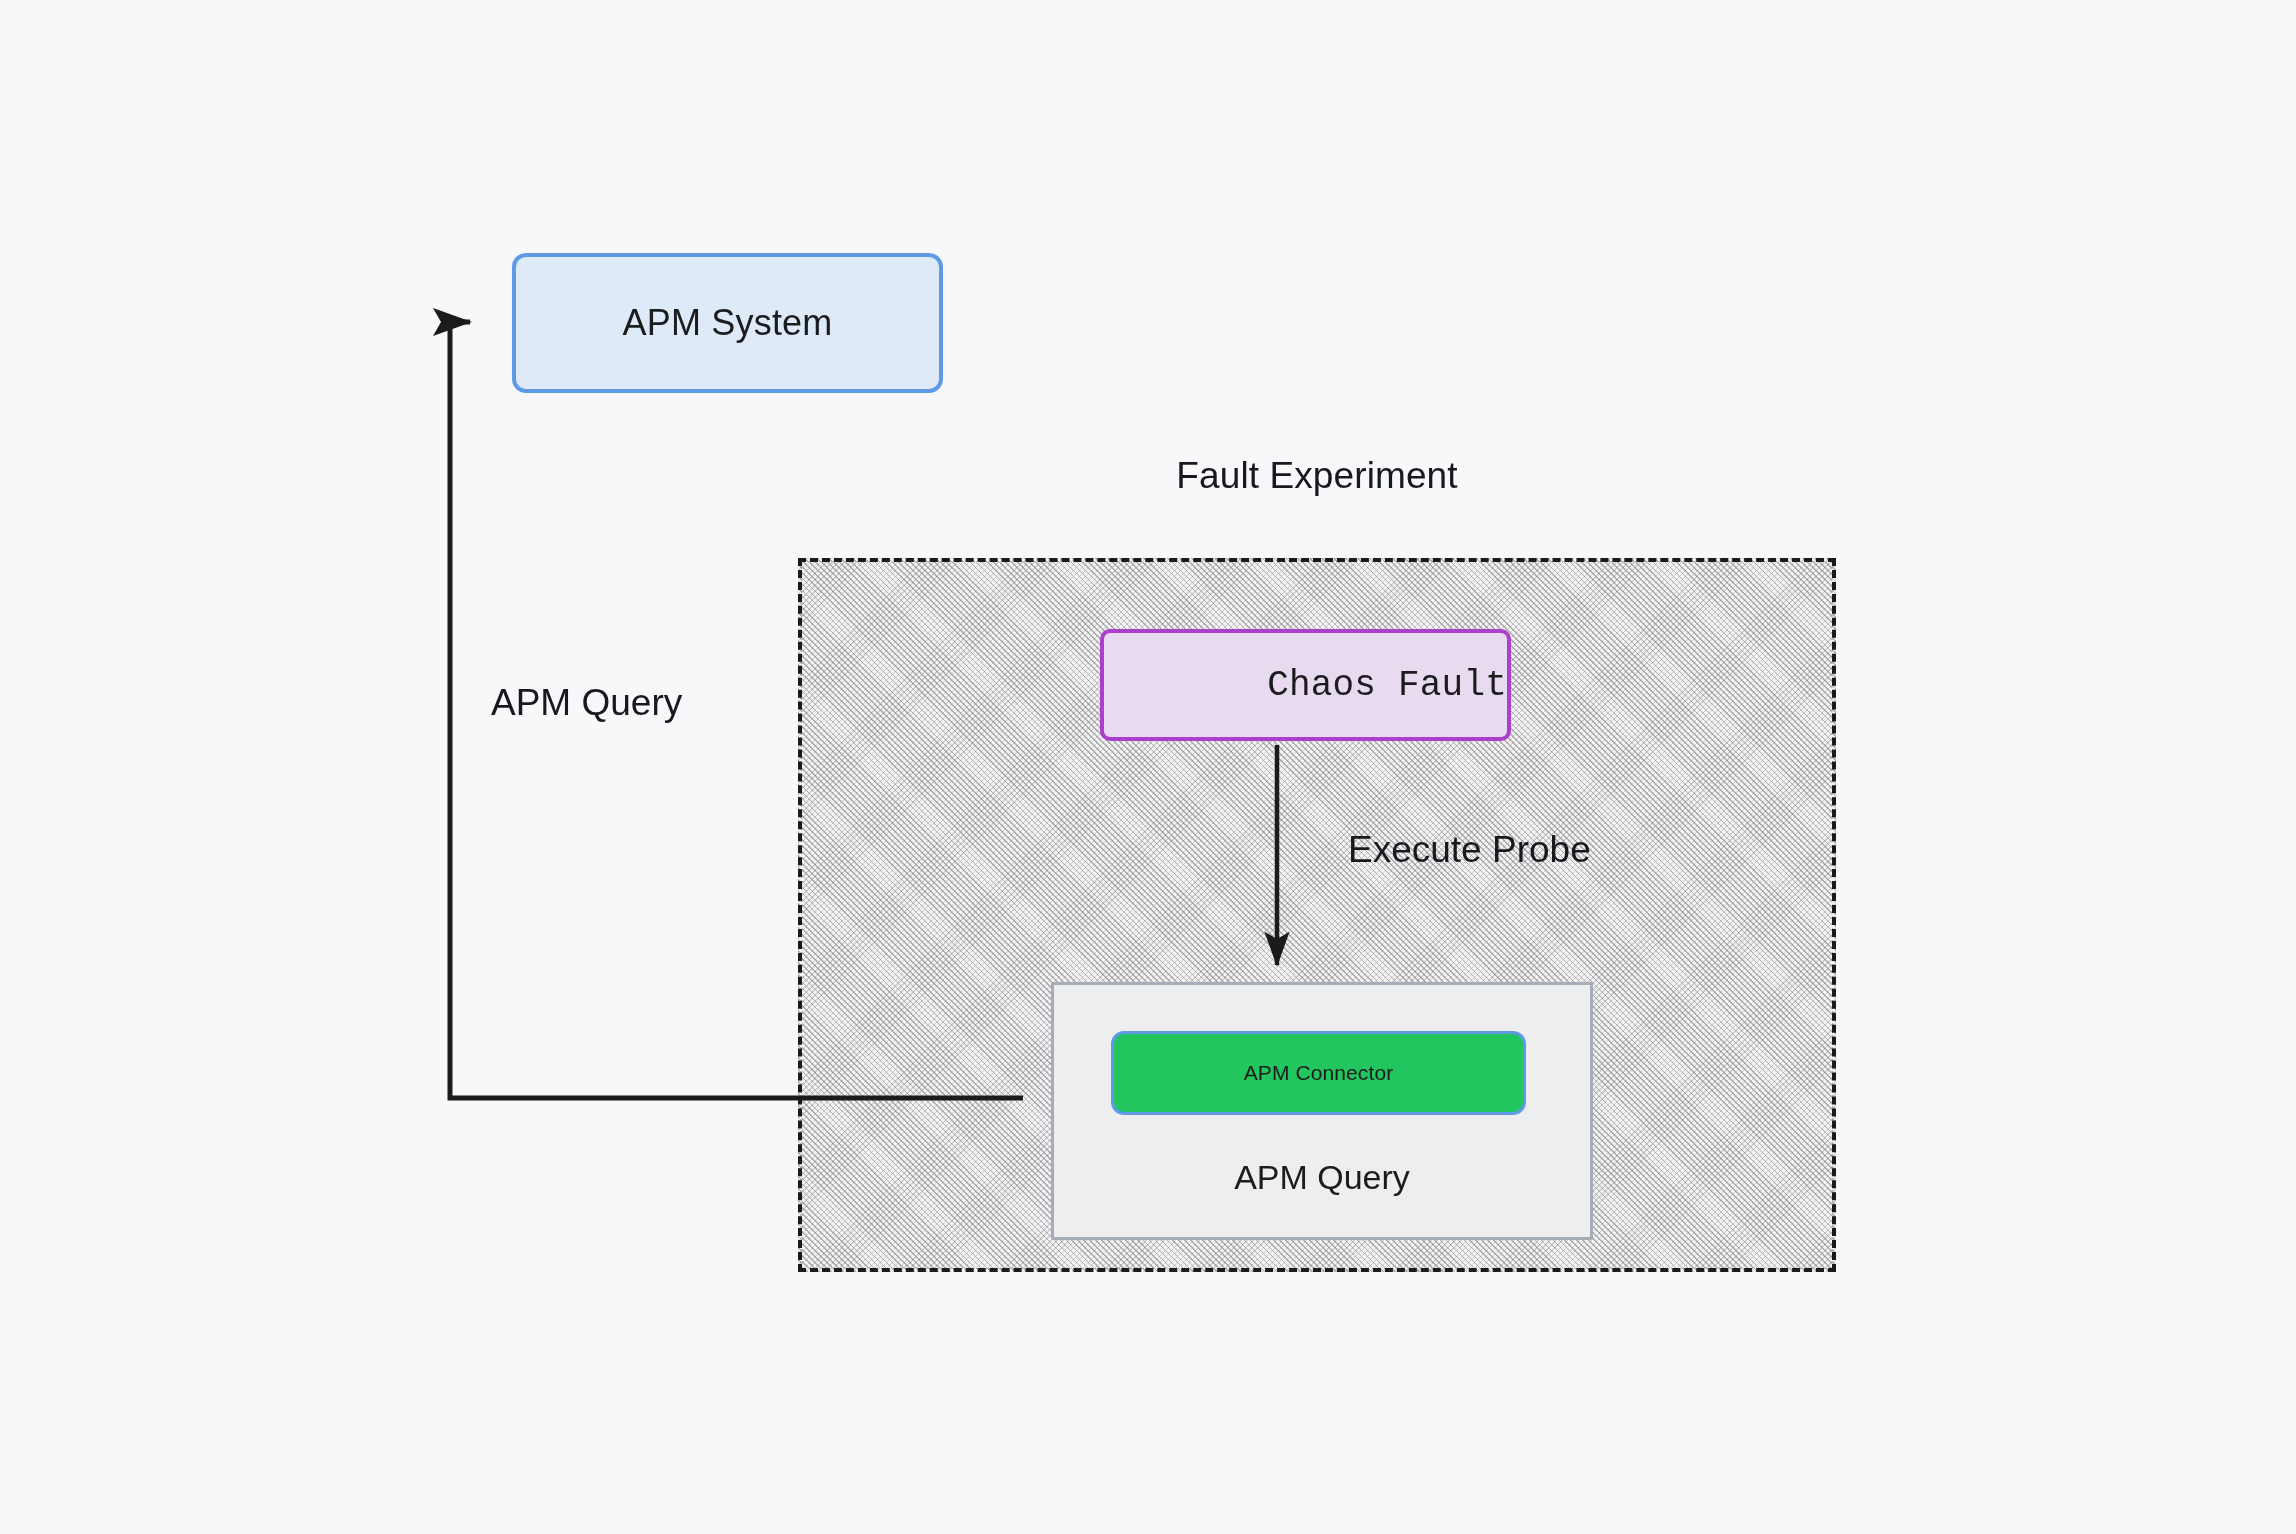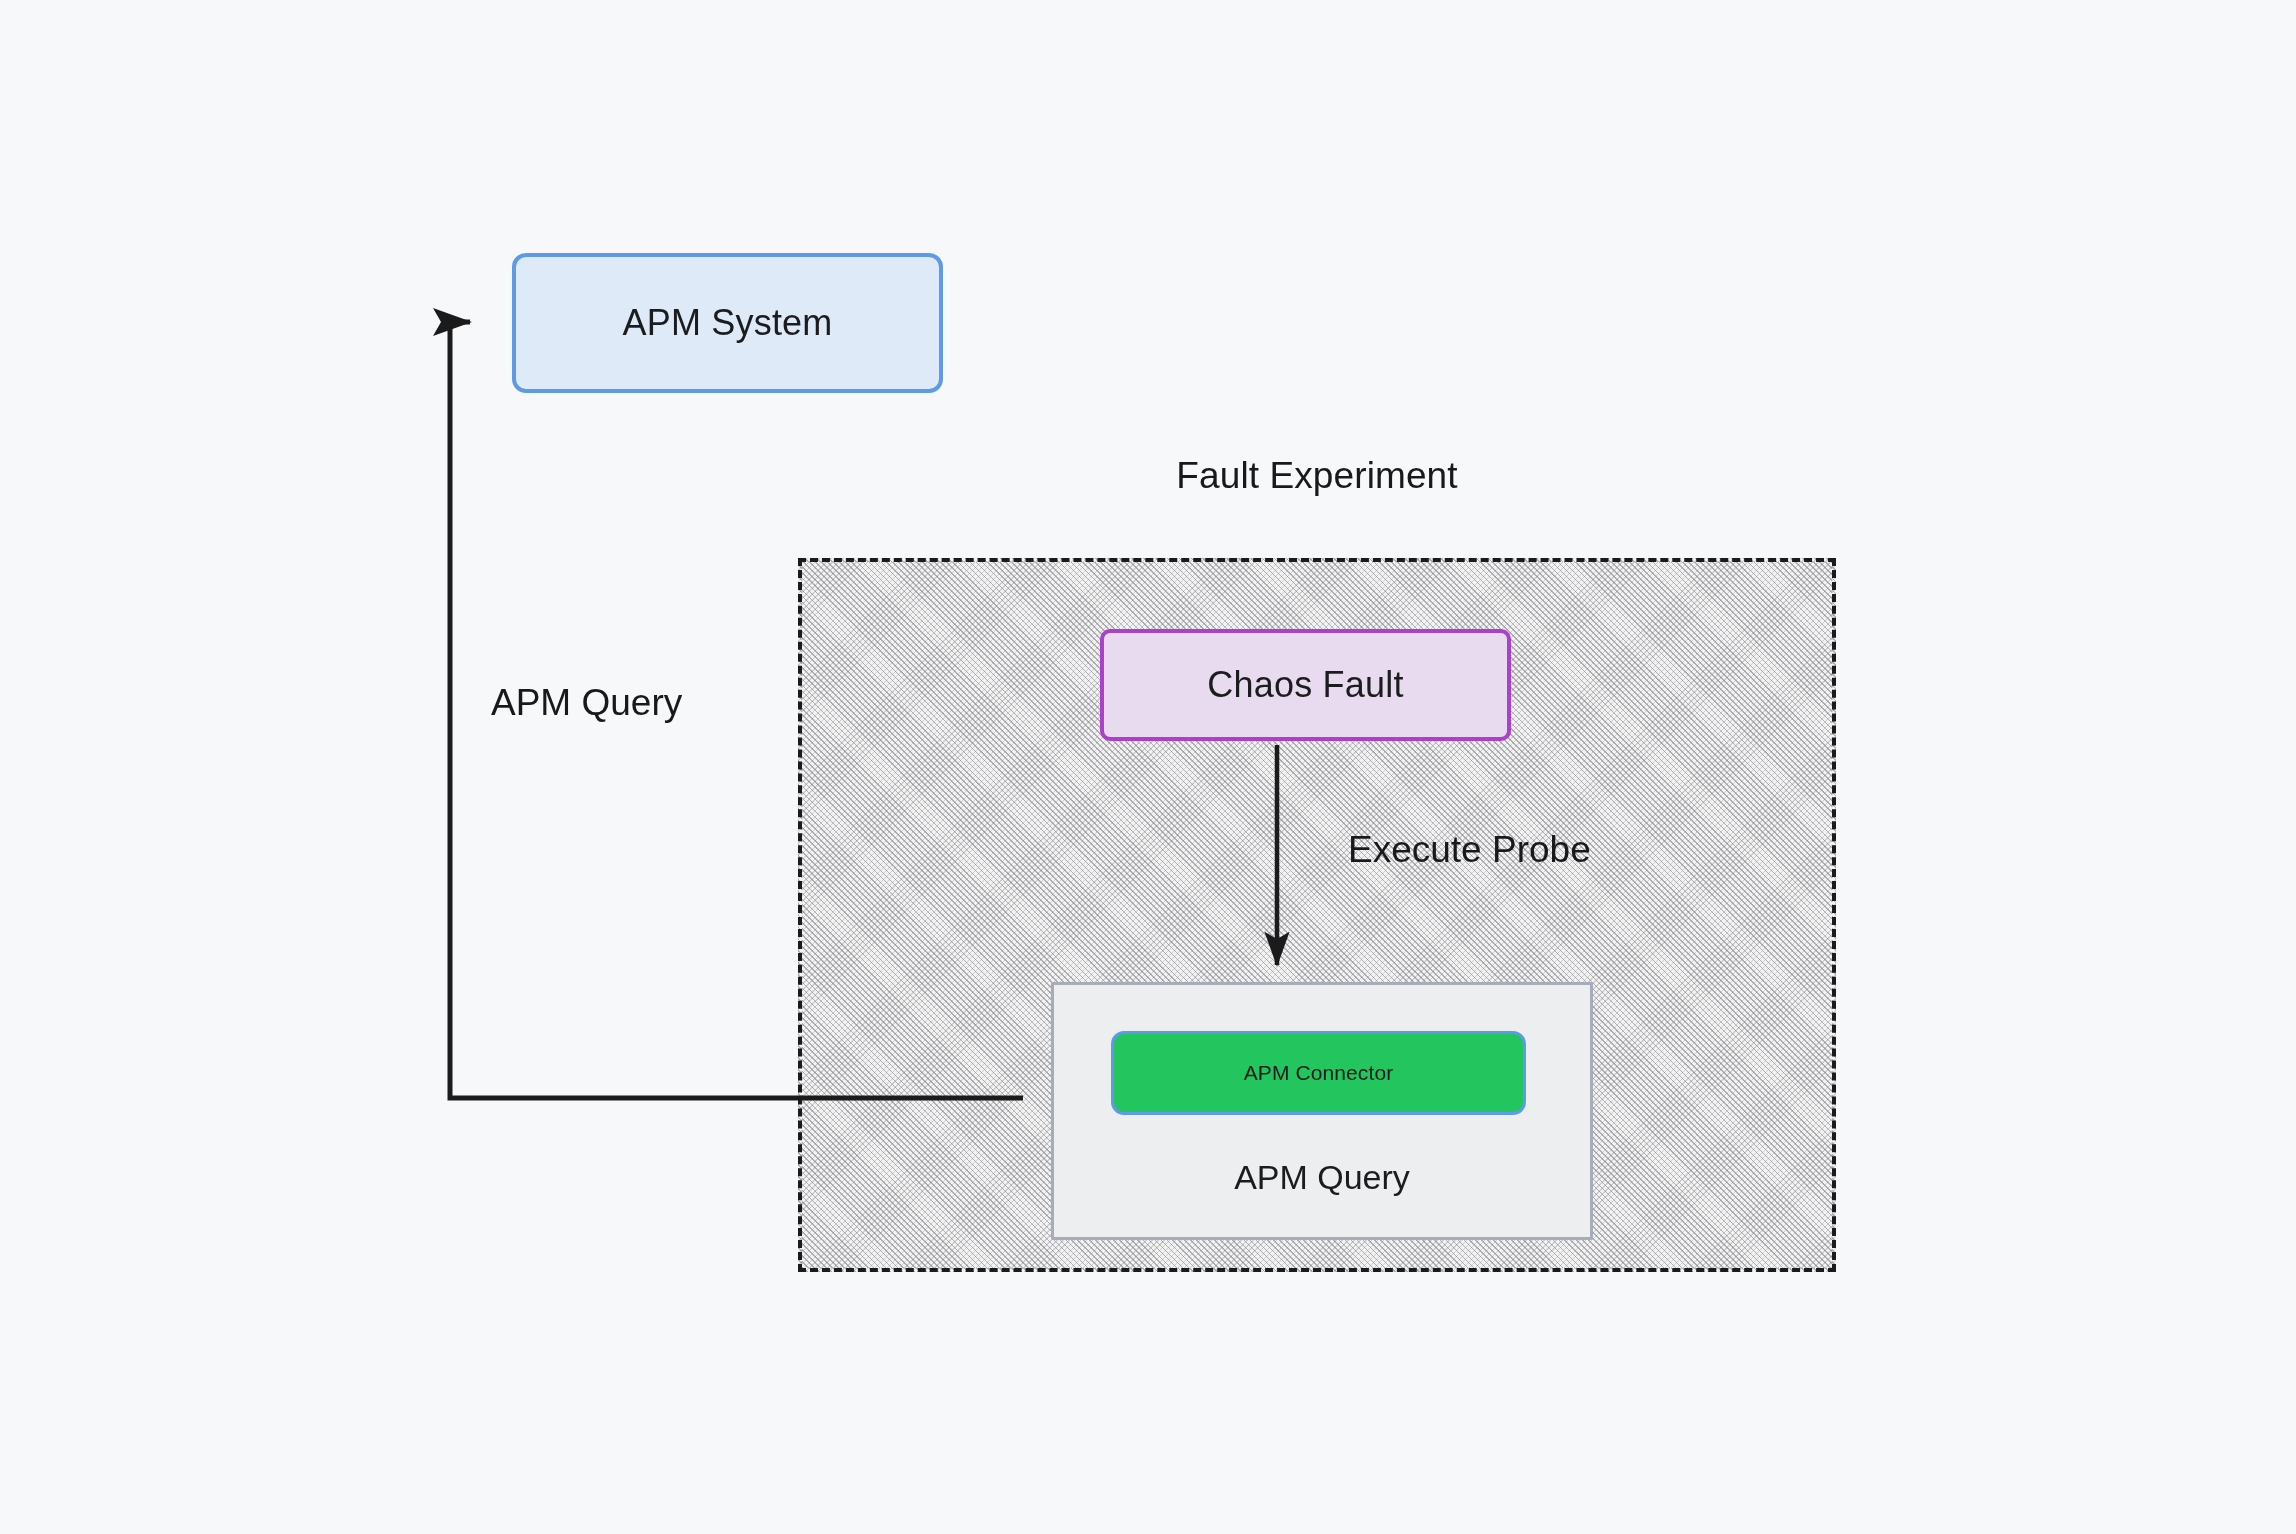--- a/index.html
+++ b/index.html
@@ -85,21 +85,22 @@
     left: 1072px;
     top: 629px;
     width: 411px;
     height: 112px;
     box-sizing: border-box;
     background: #e9dbef;
     border: 4px solid #ab40ca;
     border-radius: 10px;
     display: flex;
     align-items: center;
-    justify-content: center;
+    justify-content: flex-end;
+    font-family: Liberation Mono, monospace;
   }
   #chaos-fault-node .node-label {
     font-size: 36px;
     color: #1b1c1e;
     letter-spacing: 0.2px;
   }
 
   
   #apm-probe-node {
     left: 1023px;

